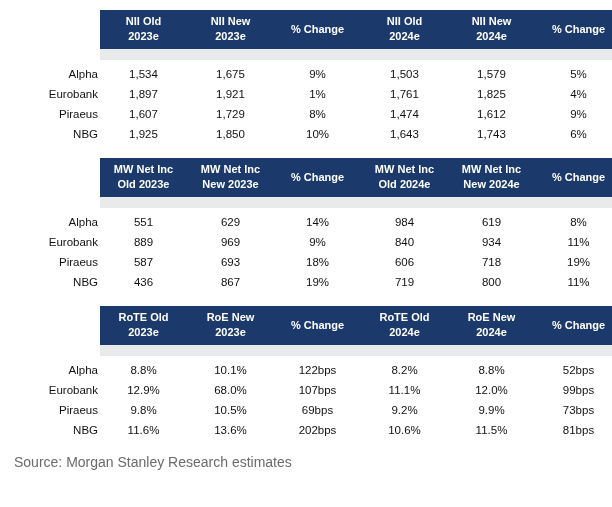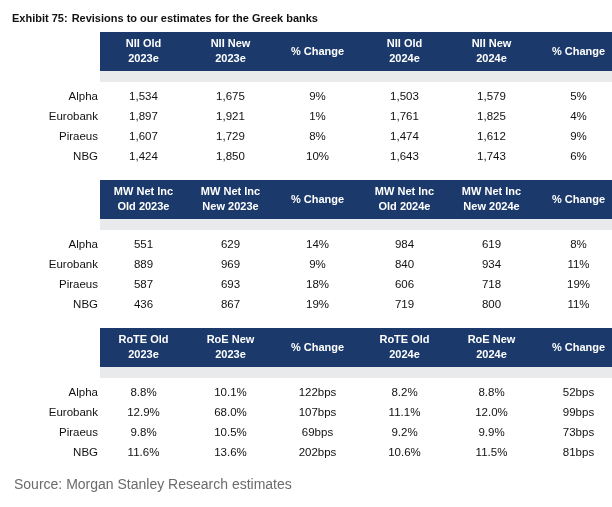--- a/index.html
+++ b/index.html
@@ -96,23 +96,20 @@
     color: #6b6b6b;
     margin-top: 2px;
     padding-left: 2px;
   }
 </style>
 </head>
 <body>
 
 <div class="page">
 
-  <div class="exhibit-title">
-    <span class="label">Exhibit 75:</span><span class="text">Revisions to our estimates for the Greek banks</span>
-  </div>
 
   <div class="table-block">
     <table class="tbl">
       <colgroup>
         <col class="name">
           <col class="c">
           <col class="c">
           <col class="c">
           <col class="c">
           <col class="c">
@@ -189,21 +186,21 @@
           <td class="rowname">Piraeus</td>
           <td>1,607</td>
           <td>1,729</td>
           <td>8%</td>
           <td>1,474</td>
           <td>1,612</td>
           <td>9%</td>
         </tr>
         <tr>
           <td class="rowname">NBG</td>
-          <td>1,424</td>
+          <td>1,925</td>
           <td>1,850</td>
           <td>10%</td>
           <td>1,643</td>
           <td>1,743</td>
           <td>6%</td>
         </tr>
       </tbody>
     </table>
   </div>
 

